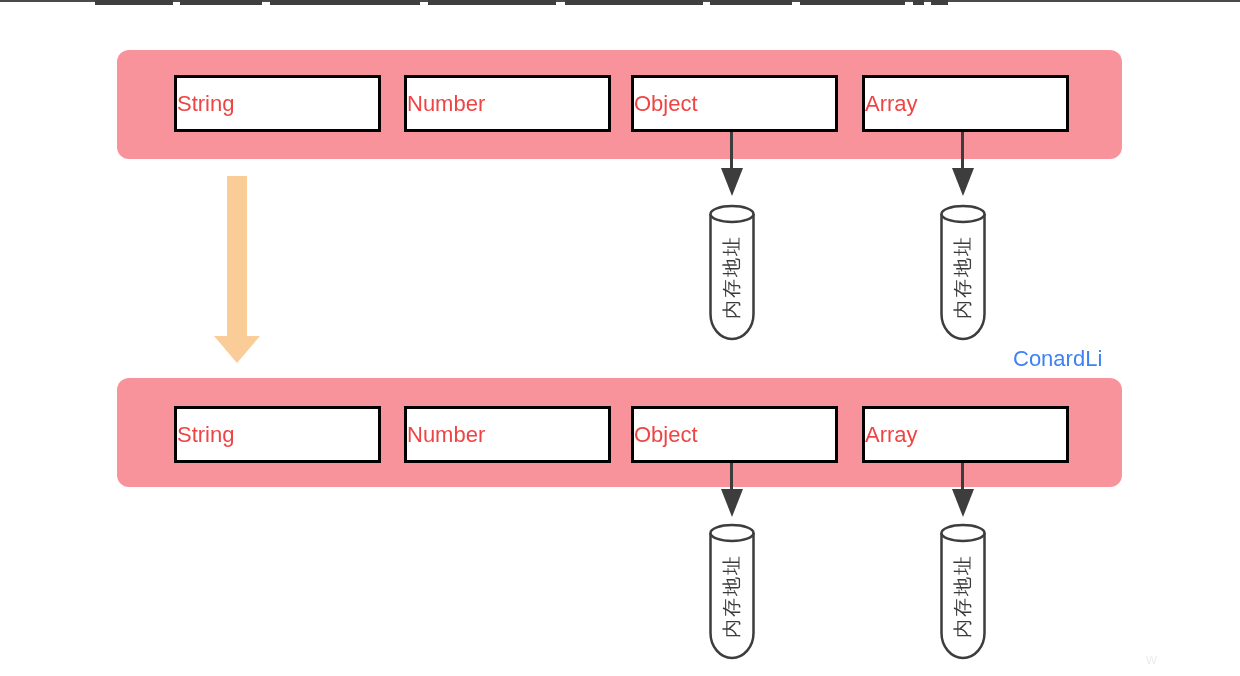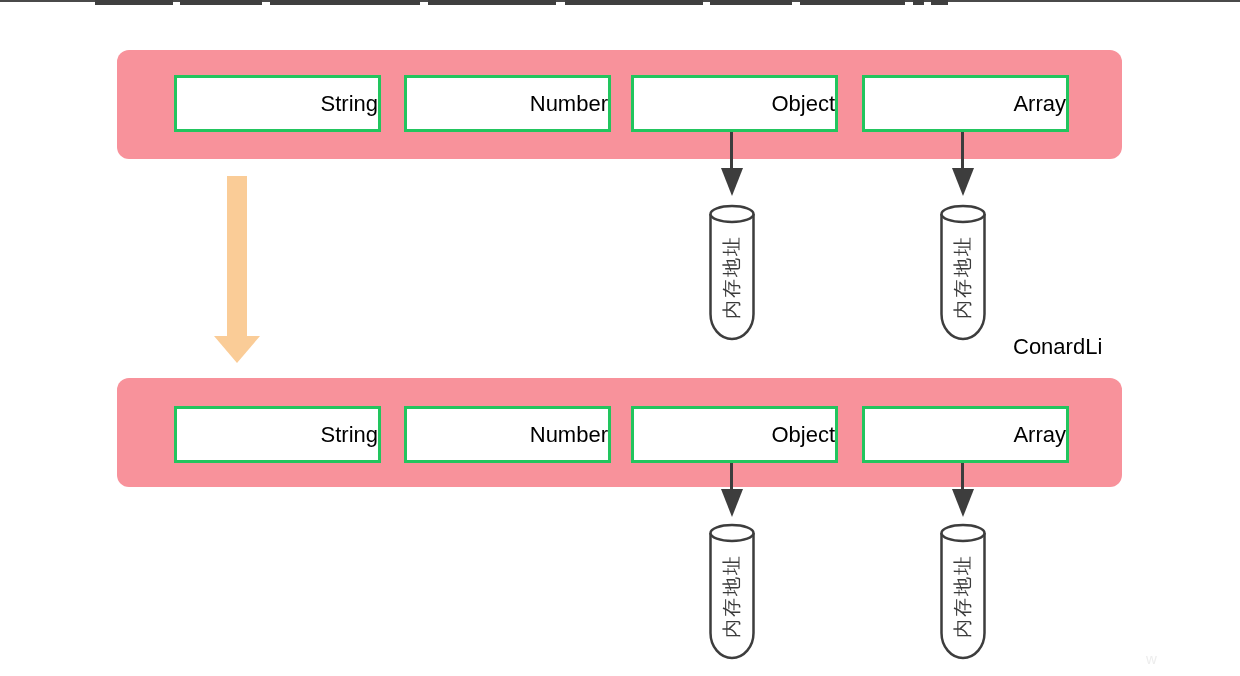--- a/index.html
+++ b/index.html
@@ -16,23 +16,23 @@
 
   
   .prow {
     position:absolute; left:117px; width:1005px; height:109px;
     background:#F8929B; border-radius:12px;
   }
 
   
   .tbox {
     position:absolute; width:201px; height:51px;
-    background:#ffffff; border:3px solid #22c55e;
-    display:flex; align-items:center; justify-content:flex-end;
-    font-size:22px; color:#000000;
+    background:#ffffff; border:3px solid #000000;
+    display:flex; align-items:center; justify-content:flex-start;
+    font-size:22px; color:#ef4444;
   }
 
   
   .dshaft { position:absolute; width:3px; background:#3d3d3d; }
   .dhead {
     position:absolute; width:0; height:0;
     border-left:11px solid transparent; border-right:11px solid transparent;
     border-top:28px solid #3d3d3d;
   }
 
@@ -51,21 +51,21 @@
 
   
   .cyl { position:absolute; width:48px; height:142px; }
   .cyl svg { position:absolute; left:0; top:0; }
   .cyl-label {
     position:absolute; left:50%; top:calc(50% + 6px);
     transform:translate(-50%,-50%) rotate(-90deg);
     white-space:nowrap; font-size:19px; color:#3b3b3b; letter-spacing:2px;
   }
 
-  .author { position:absolute; left:1013px; top:334px; font-size:22px; color:#000000; }
+  .author { position:absolute; left:1013px; top:346px; font-size:22px; color:#3b82f6; }
   .corner-mark { position:absolute; left:1146px; top:650px; font-size:15px; color:#ededed; }
 </style>
 </head>
 <body>
 
 <div class="stage">
 
   <div class="top-strip">
     <div class="top-baseline"></div>
     <div class="frag" style="left:95px;width:78px"></div>

